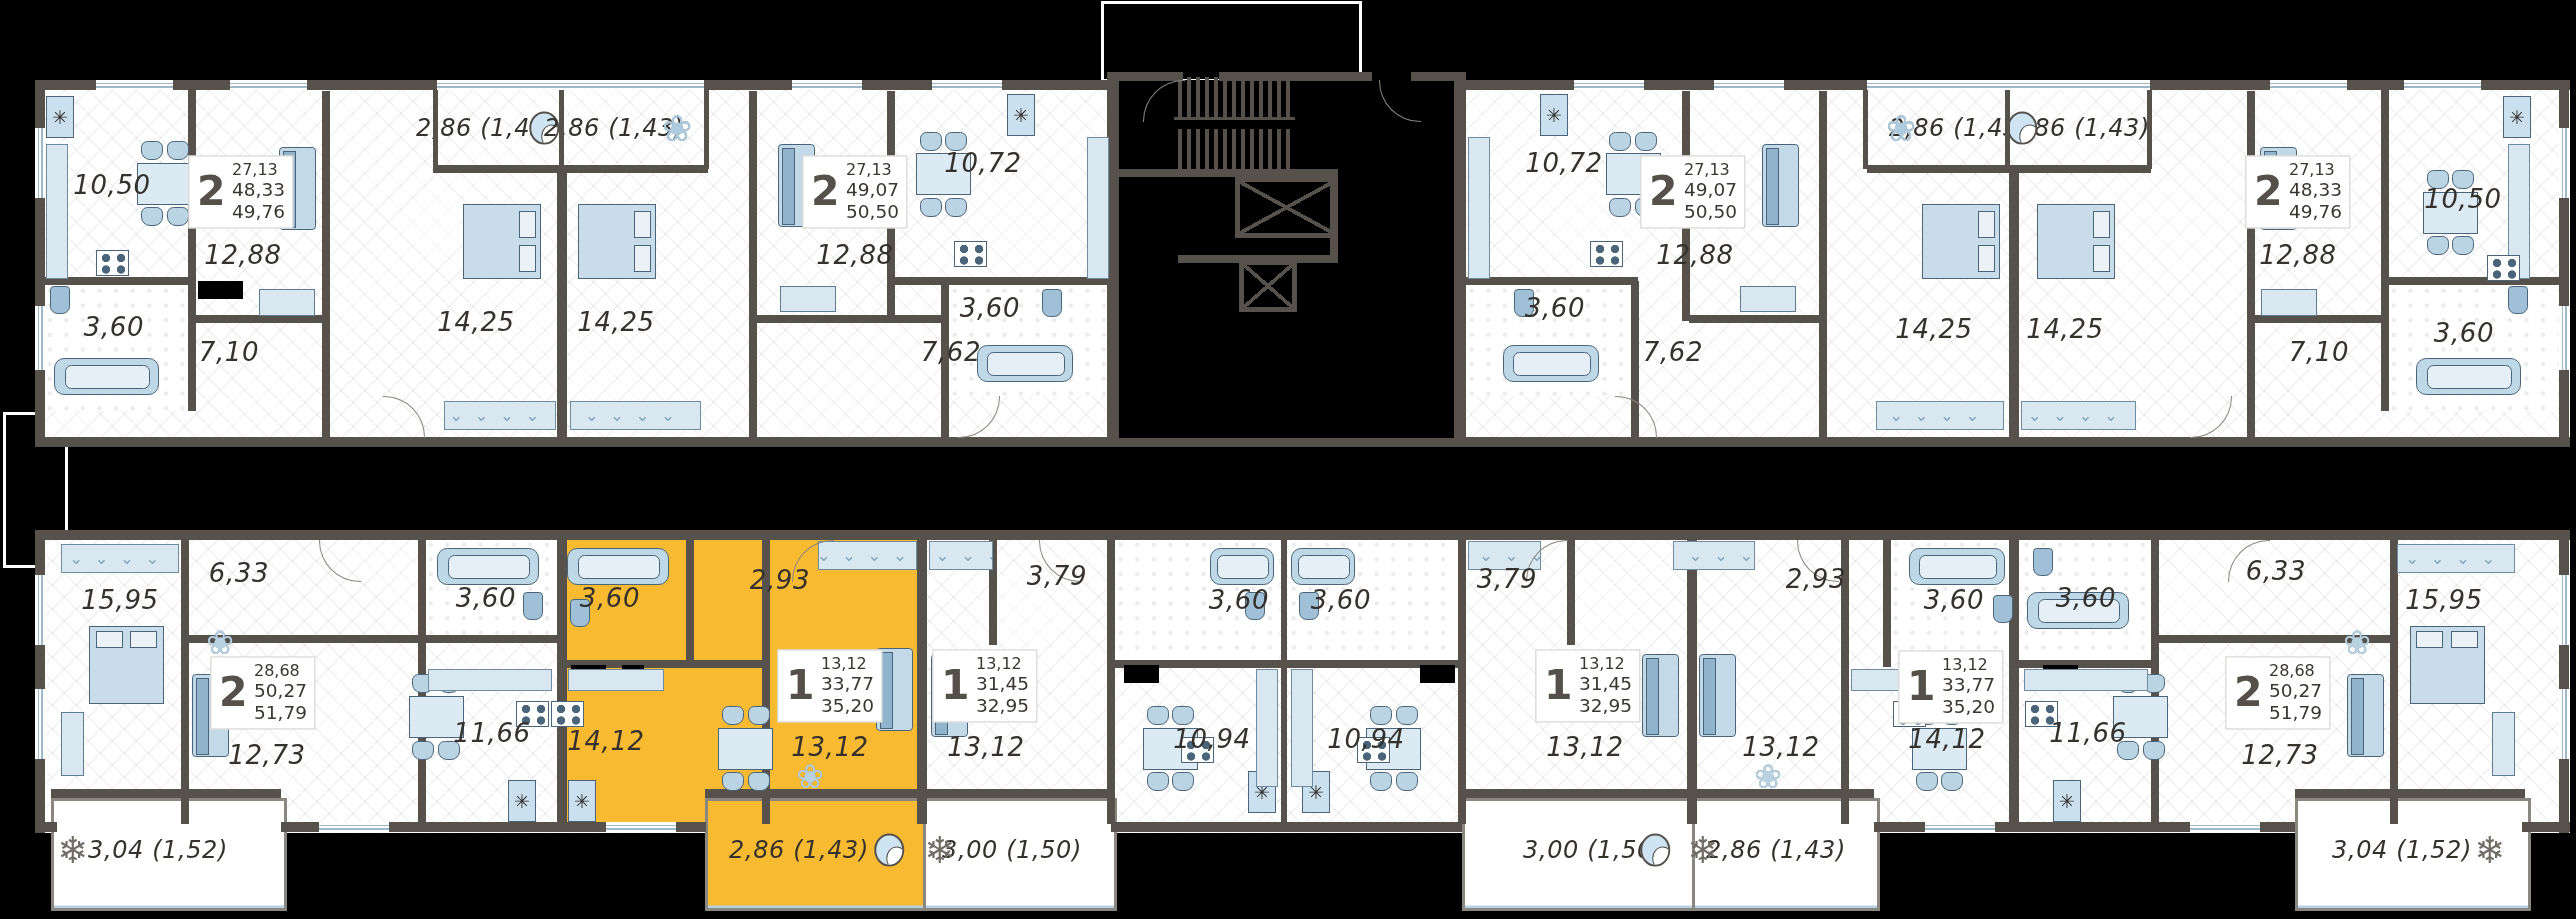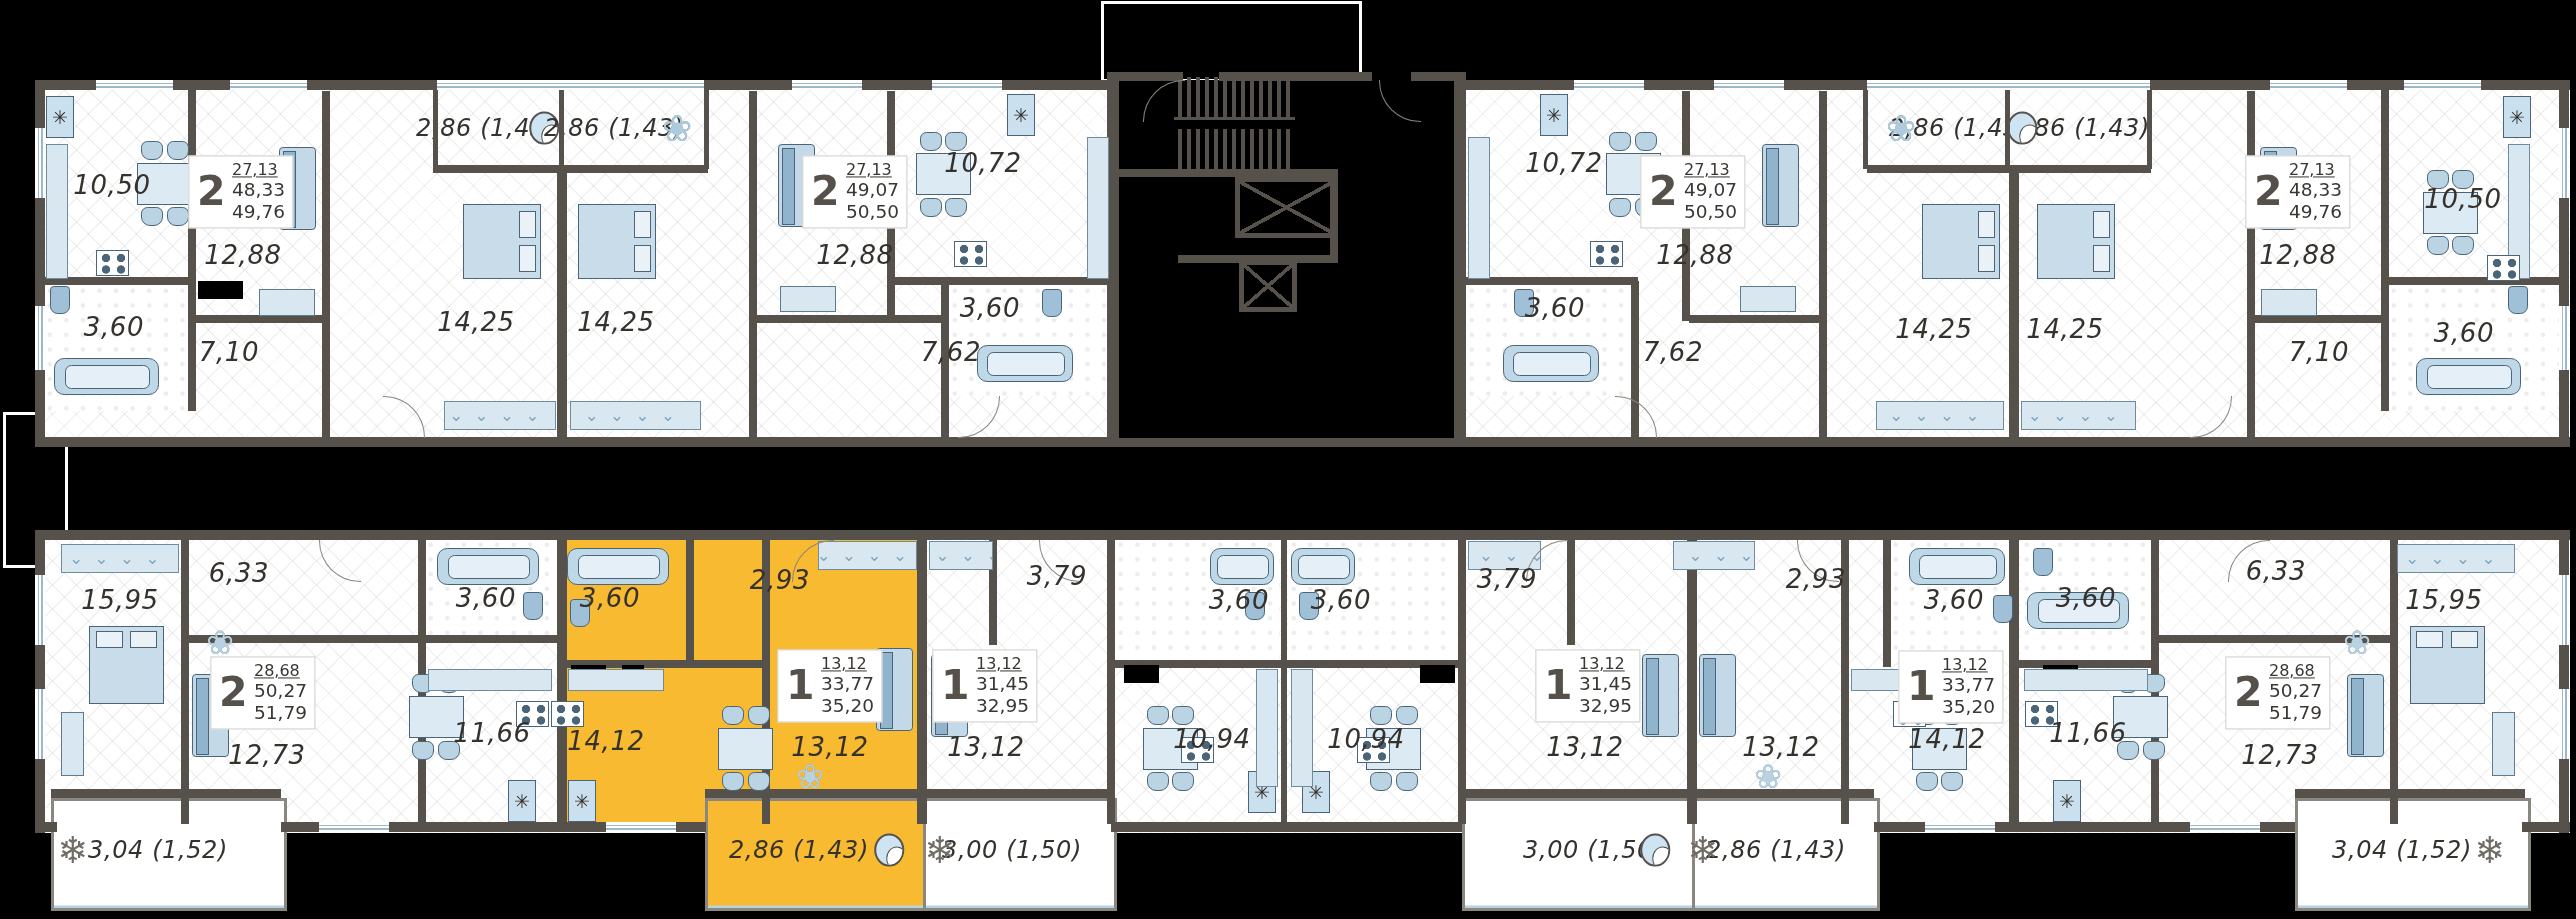--- a/index.html
+++ b/index.html
@@ -17,21 +17,21 @@
   .win{position:absolute;background:linear-gradient(#fff 0 2.6px,#9DB8C9 2.6px 3.8px,#fff 3.8px 6.4px,#9DB8C9 6.4px 7.7px,#fff 7.7px 10.2px);}
   .winv{position:absolute;background:linear-gradient(90deg,#fff 0 2.6px,#9DB8C9 2.6px 3.8px,#fff 3.8px 6.4px,#9DB8C9 6.4px 7.7px,#fff 7.7px 10.2px);}
   .balc{position:absolute;border:3.2px solid #8A8680;box-shadow:inset 0 -4.5px 0 -1.9px #B9D2E2;}
   .room-label,.balc-label{position:absolute;transform:translate(-50%,-50%);font-style:italic;
         color:#35322E;font-size:26px;white-space:nowrap;letter-spacing:0.6px;}
   .balc-label{font-size:24px;}
   .info{position:absolute;transform:translate(-50%,-50%);background:#fff;border:1.3px solid #CFCDC9;
         display:flex;align-items:center;gap:6.4px;padding:5.1px 7.7px;}
   .info .dig{font-size:41px;font-weight:600;color:#55504A;line-height:1;}
   .info .nums{display:flex;flex-direction:column;color:#3A3733;line-height:1.15;}
-  .info .n1{font-size:16px;text-decoration:underline;} .info .n2,.info .n3{font-size:18.5px;}
+  .info .n1{font-size:16px;} .info .n2,.info .n3{font-size:18.5px;}
   .furn{position:absolute;box-sizing:border-box;}
   .f-light{background:#D9E7F1;border:1.3px solid #5E7C90;}
   .f-table{background:#DCEAF3;border:1.3px solid #4A657A;}
   .f-chair{background:#BBD4E4;border:1.3px solid #4A657A;border-radius:6.4px 6.4px 9px 9px;}
   .f-bed{background:#C8DCEA;border:1.3px solid #4A657A;}
   .f-pillow{background:#EAF2F8;border:1.3px solid #4A657A;}
   .f-tub{background:#BFD8E8;border:1.3px solid #4A657A;border-radius:10.2px;}
   .f-tub i{position:absolute;left:10%;top:16%;width:80%;height:64%;background:#E4EFF7;border:1.3px solid #4A657A;border-radius:6.4px;display:block;}
   .f-wc{background:#9FC0D6;border:1.3px solid #4A657A;border-radius:3.8px 3.8px 7.7px 7.7px;}
   .f-fridge{background:#CBE0EE;border:1.3px solid #4A657A;color:#33302C;font-size:19px;display:flex;align-items:center;justify-content:center;}

